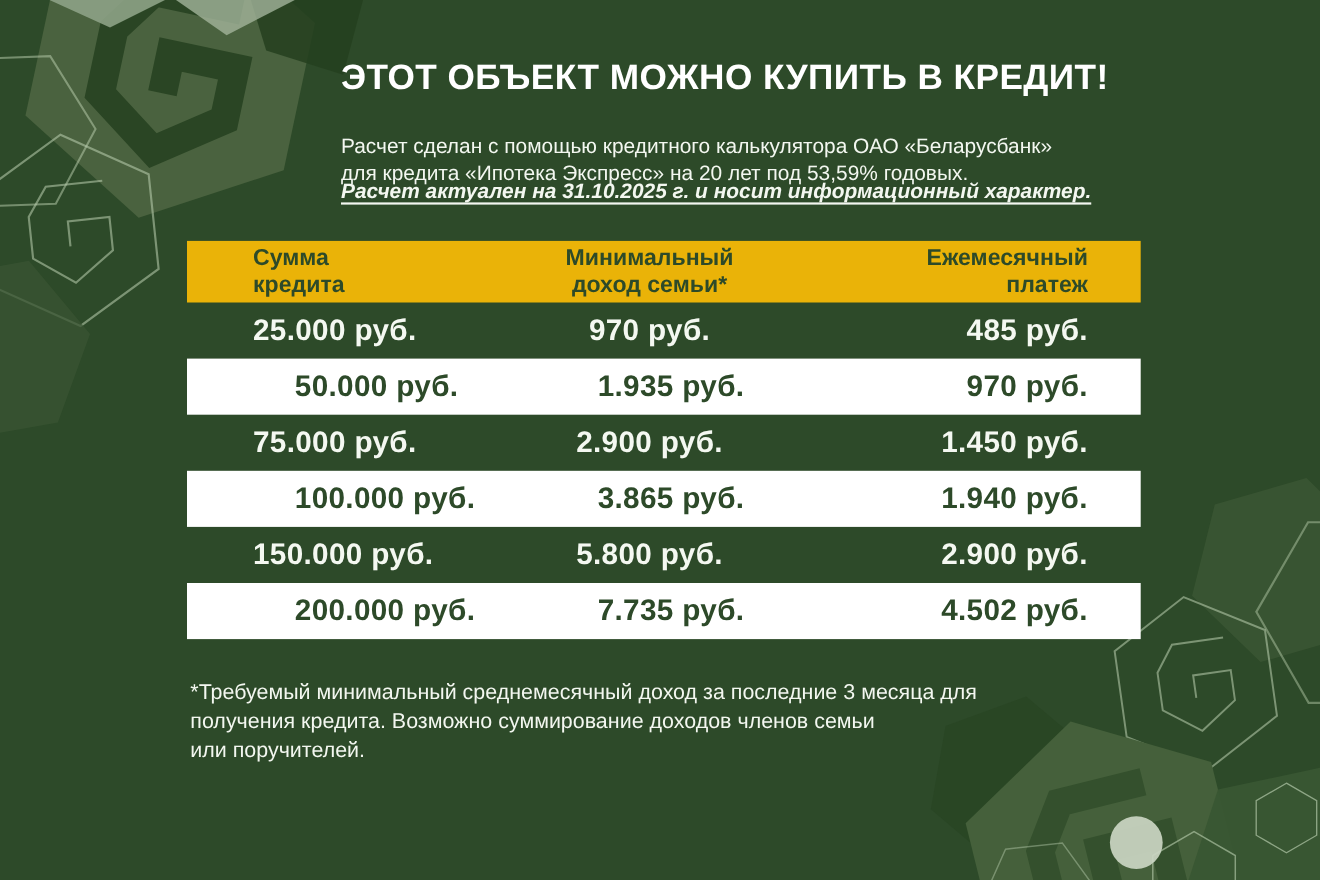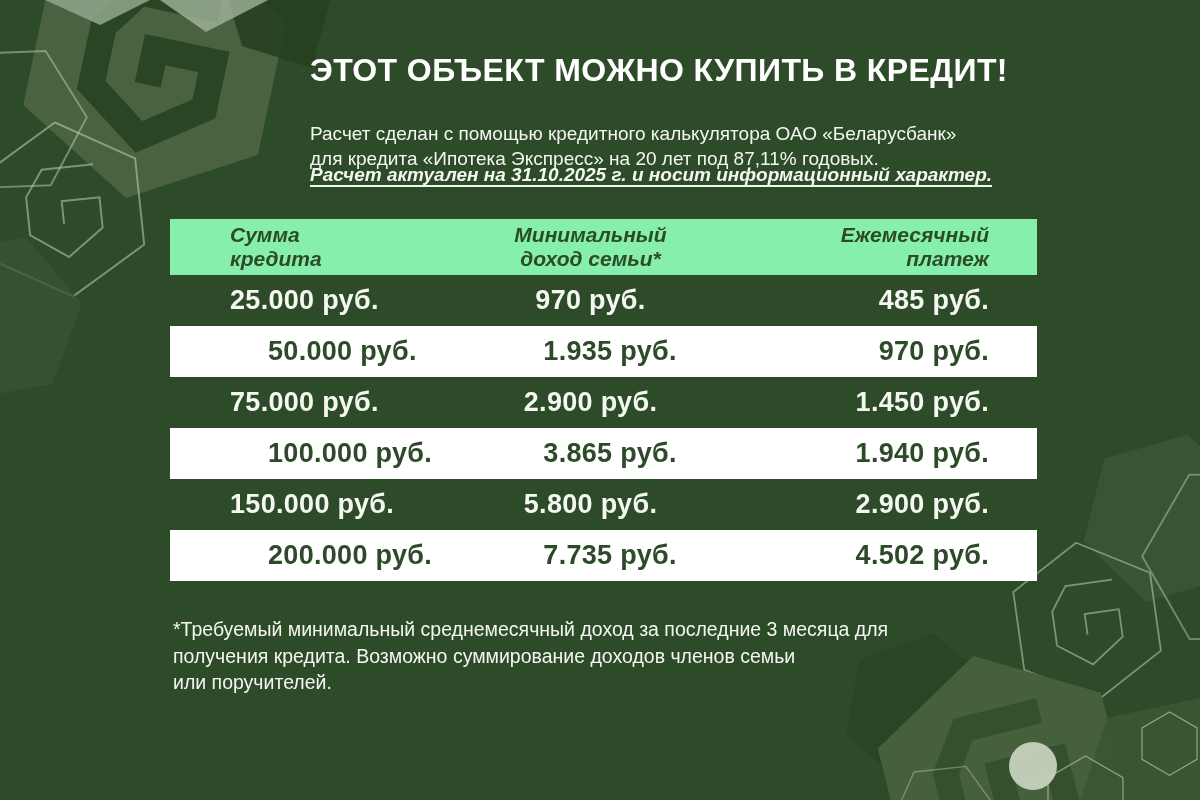--- a/index.html
+++ b/index.html
@@ -35,21 +35,21 @@
     white-space:nowrap;
   }
 
   .credit-table {
     position:absolute; left:170px; top:219px; width:867px;
   }
   .t-row {
     display:grid; grid-template-columns:33% 31% 36%;
     align-items:center; height:51px;
   }
-  .t-row.header { height:56px; background:#86efac; color:#2d4a29;font-style:italic; }
+  .t-row.header { height:56px; background:#eab308; color:#2d4a29; }
   .t-row.white  { background:#ffffff; color:#2d4a29;padding-left:38px; }
   .t-row.green  { background:transparent; color:#f4f8f1; }
 
   .cell.c1 { text-align:left;  padding-left:60px; }
   .cell.c2 { text-align:center; }
   .cell.c3 { text-align:right; padding-right:48px; }
 
   .t-row.header .cell { font-size:21px; line-height:24px; font-weight:800; }
   .t-row.header .cell span { display:block; }
 
@@ -138,21 +138,21 @@
       <use href="#hexpoly" fill="none" stroke="rgba(200,220,190,0.4)" stroke-width="1.5"></use>
     </g>
   </svg>
 
   <div class="content">
 
     <div class="title">ЭТОТ ОБЪЕКТ МОЖНО КУПИТЬ В КРЕДИТ!</div>
 
     <div class="subtitle">
       <div>Расчет сделан с помощью кредитного калькулятора ОАО «Беларусбанк»</div>
-      <div>для кредита «Ипотека Экспресс» на 20 лет под 87,11% годовых.</div>
+      <div>для кредита «Ипотека Экспресс» на 20 лет под 53,59% годовых.</div>
     </div>
 
     <div class="validity">Расчет актуален на 31.10.2025 г. и носит информационный характер.</div>
 
     <div class="credit-table">
 
       <div class="t-row header">
         <div class="cell c1">
           <span>Сумма</span>
           <span>кредита</span>

